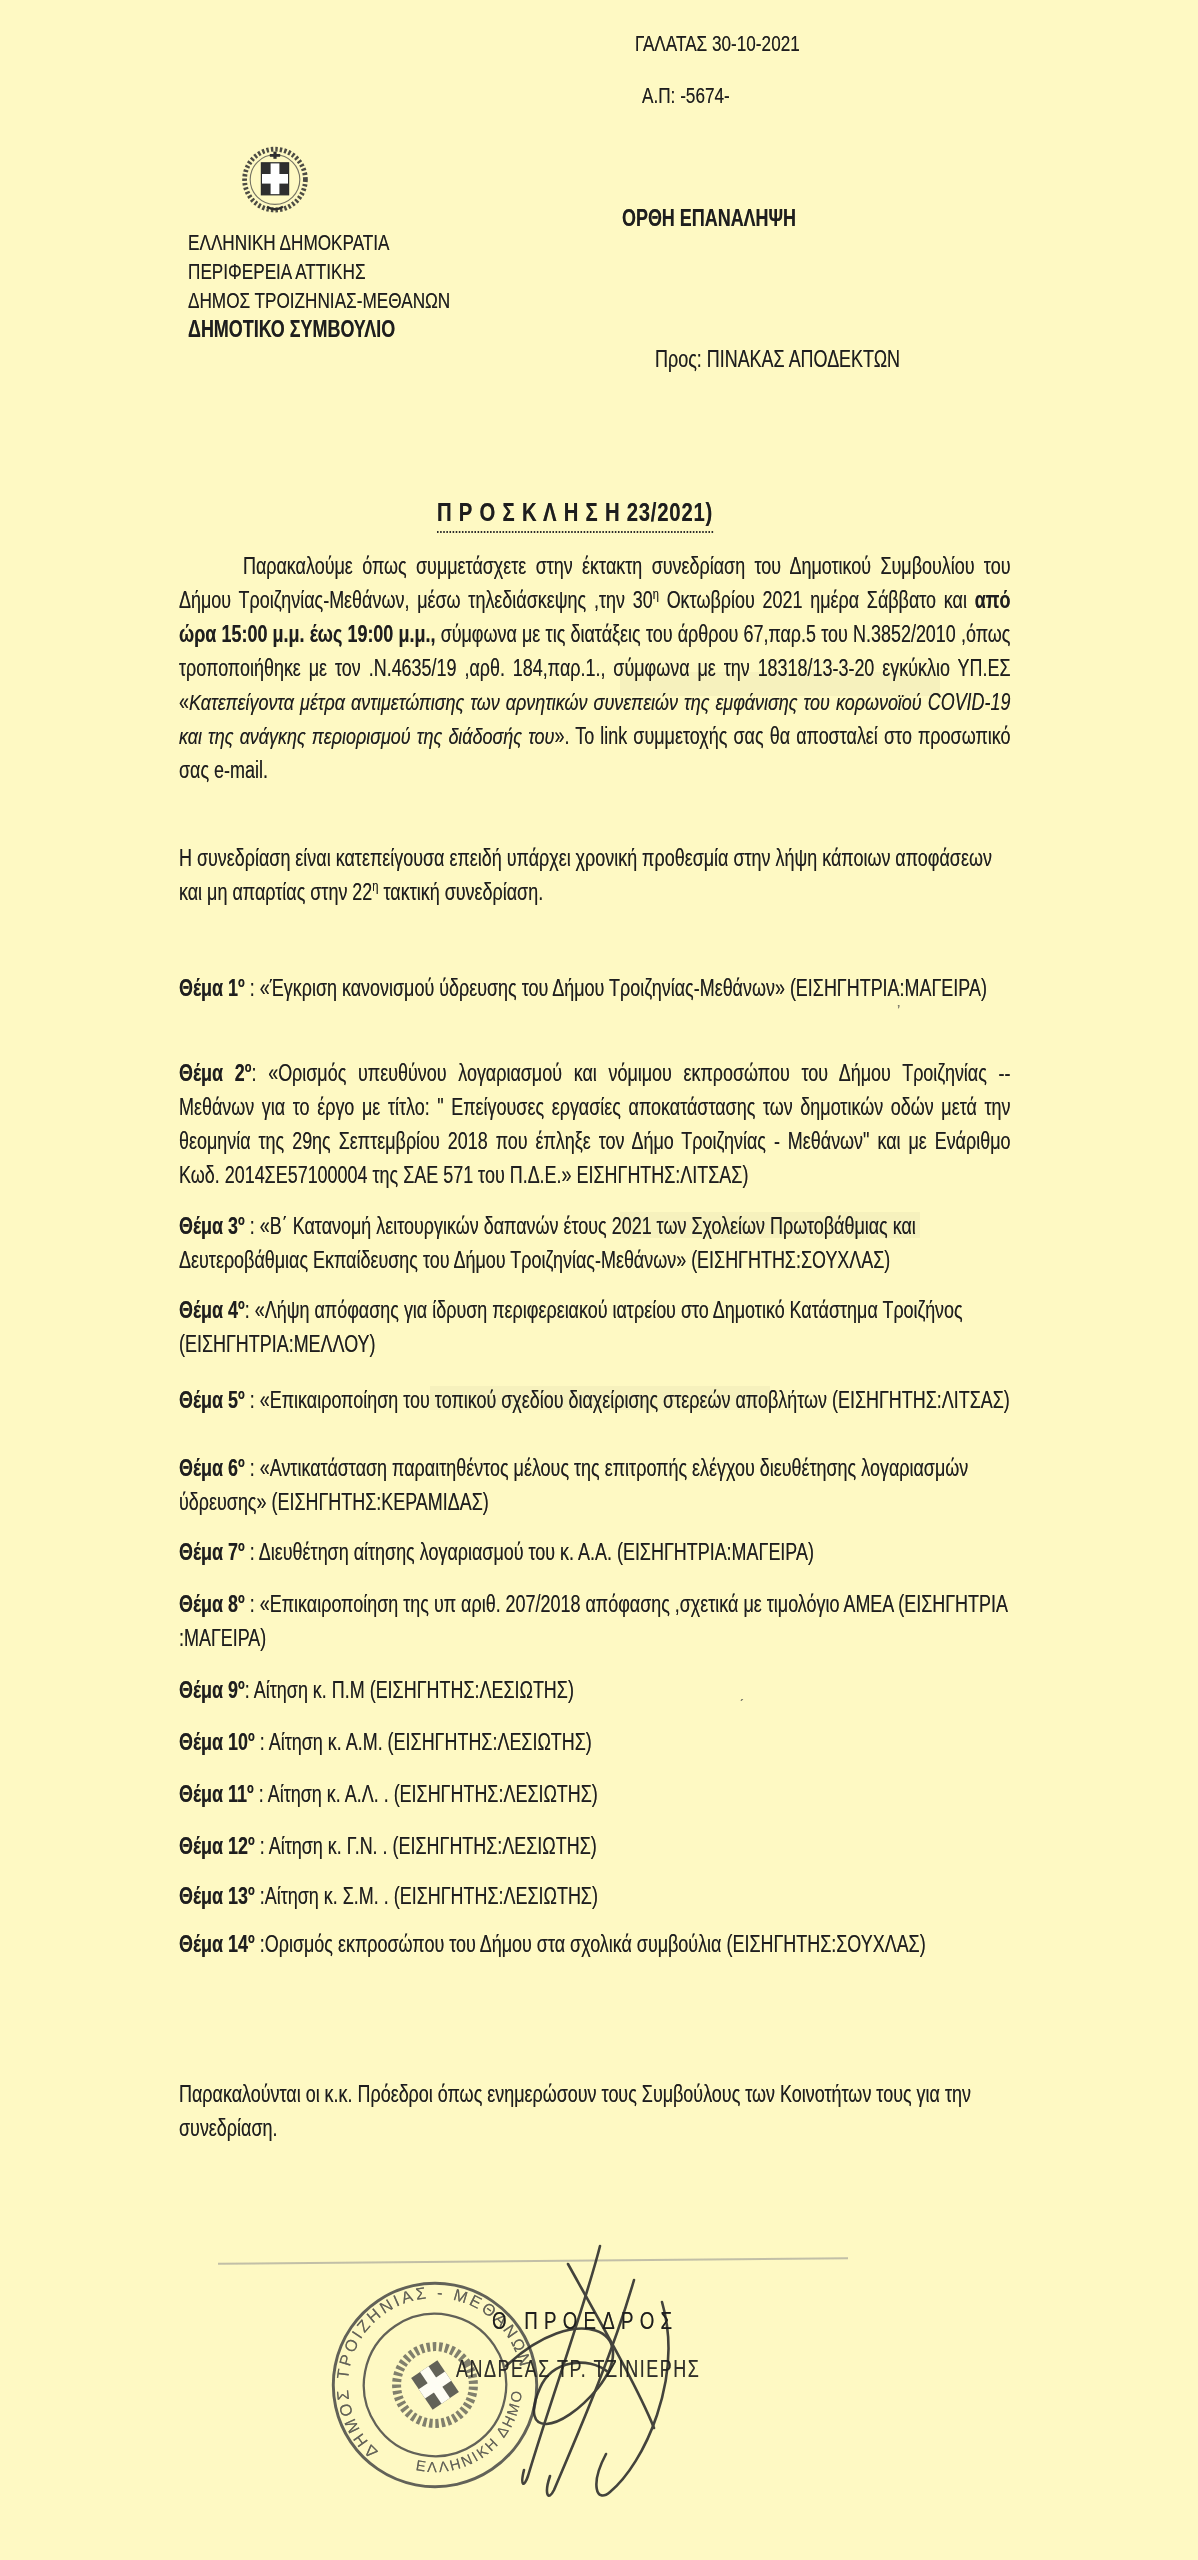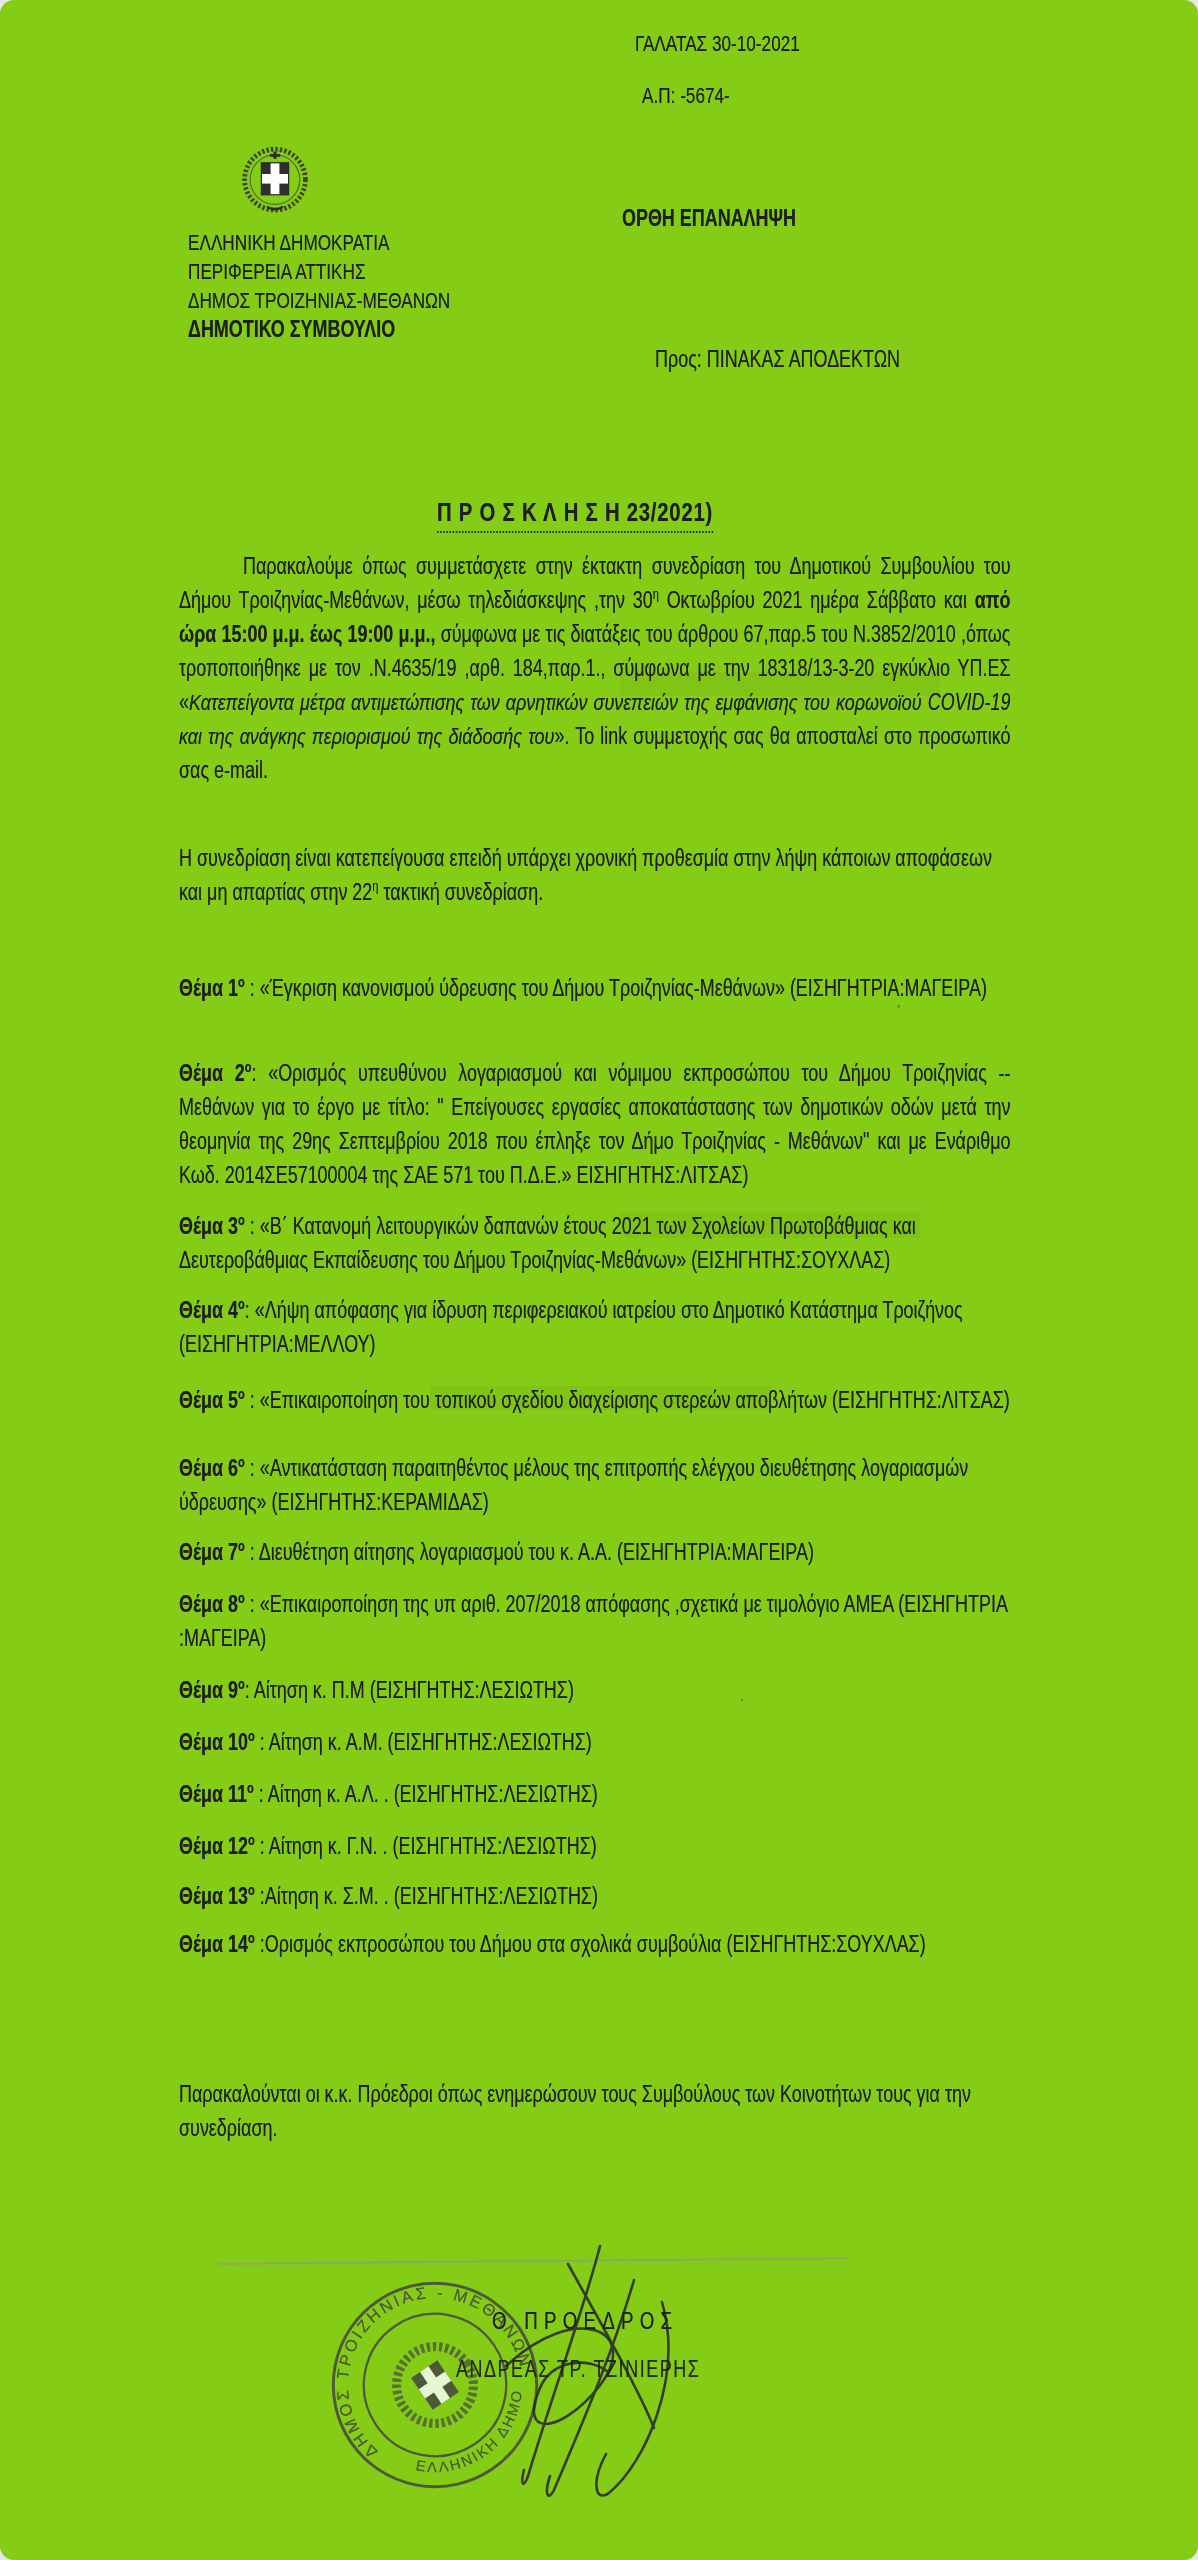--- a/index.html
+++ b/index.html
@@ -1,22 +1,21 @@
 <!DOCTYPE html>
 <html lang="el"><head>
 <meta charset="utf-8">
 <style>
   html,body { margin:0; padding:0; background:#e9e9e9; }
   .page {
     position:relative; width:1198px; height:2560px; margin:0 auto;
-    background:#84cc16; overflow:hidden;
+    background:#fef9c3; overflow:hidden;
     font-family:"Liberation Sans", sans-serif;
     color:#1e1e1e;
     text-shadow:0 0 .5px rgba(25,25,25,.55);
-    border-radius:14px;
   }
   .abs { position:absolute; }
   
   .cx  { transform:scaleX(.78); transform-origin:0 0; width:1066px;
          font-size:23px; line-height:34px; letter-spacing:0; }
   .cxn { transform:scaleX(.78); transform-origin:0 0; white-space:nowrap; }
   .b { font-weight:bold; }
   .i { font-style:italic; }
   .sup-seg, sup { font-size:.62em; vertical-align:super; line-height:0; }
   .justify { text-align:justify; }

